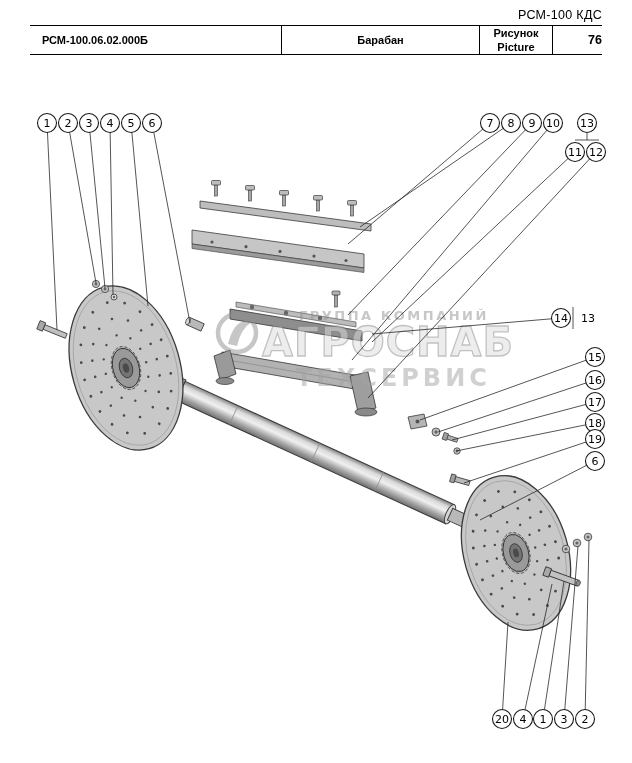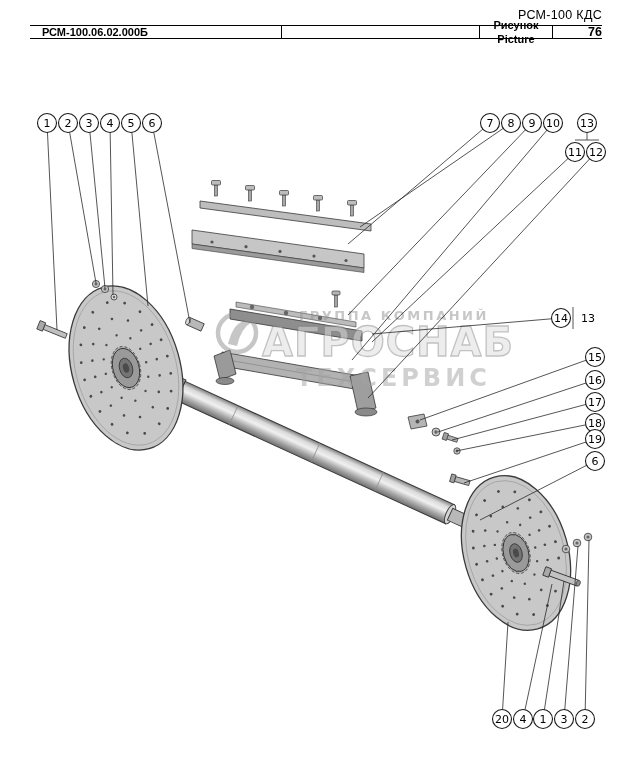--- a/index.html
+++ b/index.html
@@ -1,20 +1,20 @@
 <!DOCTYPE html>
 <html><head>
 <meta charset="utf-8">
 <style>
   *{margin:0;padding:0;box-sizing:border-box}
   html,body{width:632px;height:763px;overflow:hidden;background:#fff;
     font-family:"Liberation Sans","DejaVu Sans",sans-serif;color:#000}
   .page{position:relative;width:632px;height:763px;background:#fff}
   .model-title{position:absolute;top:8px;right:30px;font-size:12.5px;font-weight:normal;letter-spacing:.3px}
-  .hdr-table{position:absolute;left:30px;top:25px;width:572px;height:14px;
+  .hdr-table{position:absolute;left:30px;top:25px;width:572px;height:30px;
     border-top:1.4px solid #000;border-bottom:1.4px solid #000;display:flex;align-items:stretch}
   .cell{border-right:1px solid #000;display:flex;flex-direction:column;justify-content:center}
   .cell:last-child{border-right:none}
   .c1{width:252px;padding-left:12px;font-weight:bold;font-size:11px}
   .c2{width:198px;text-align:center;font-weight:bold;font-size:11px;line-height:1.3}
   .c3{width:73px;text-align:center;font-weight:bold;font-size:11px;line-height:1.3}
   .c4{width:49px;text-align:right;font-weight:bold;font-size:12.5px}
   svg{position:absolute;left:0;top:0}
   svg text{font-family:"DejaVu Sans","Liberation Sans",sans-serif}
   .bc{fill:#fff;stroke:#1a1a1a;stroke-width:1.1}
@@ -24,20 +24,21 @@
 </head>
 <body>
 
 <div class="page">
 
   <div class="model-title">РСМ-100 КДС</div>
 
   <div class="hdr-table">
     <div class="cell c1">РСМ-100.06.02.000Б</div>
     <div class="cell c2">
+      <div>Барабан</div>
     </div>
     <div class="cell c3">
       <div>Рисунок</div>
       <div>Picture</div>
     </div>
     <div class="cell c4">76</div>
   </div>
 
   <svg width="632" height="763" viewBox="0 0 632 763">
     <defs>

